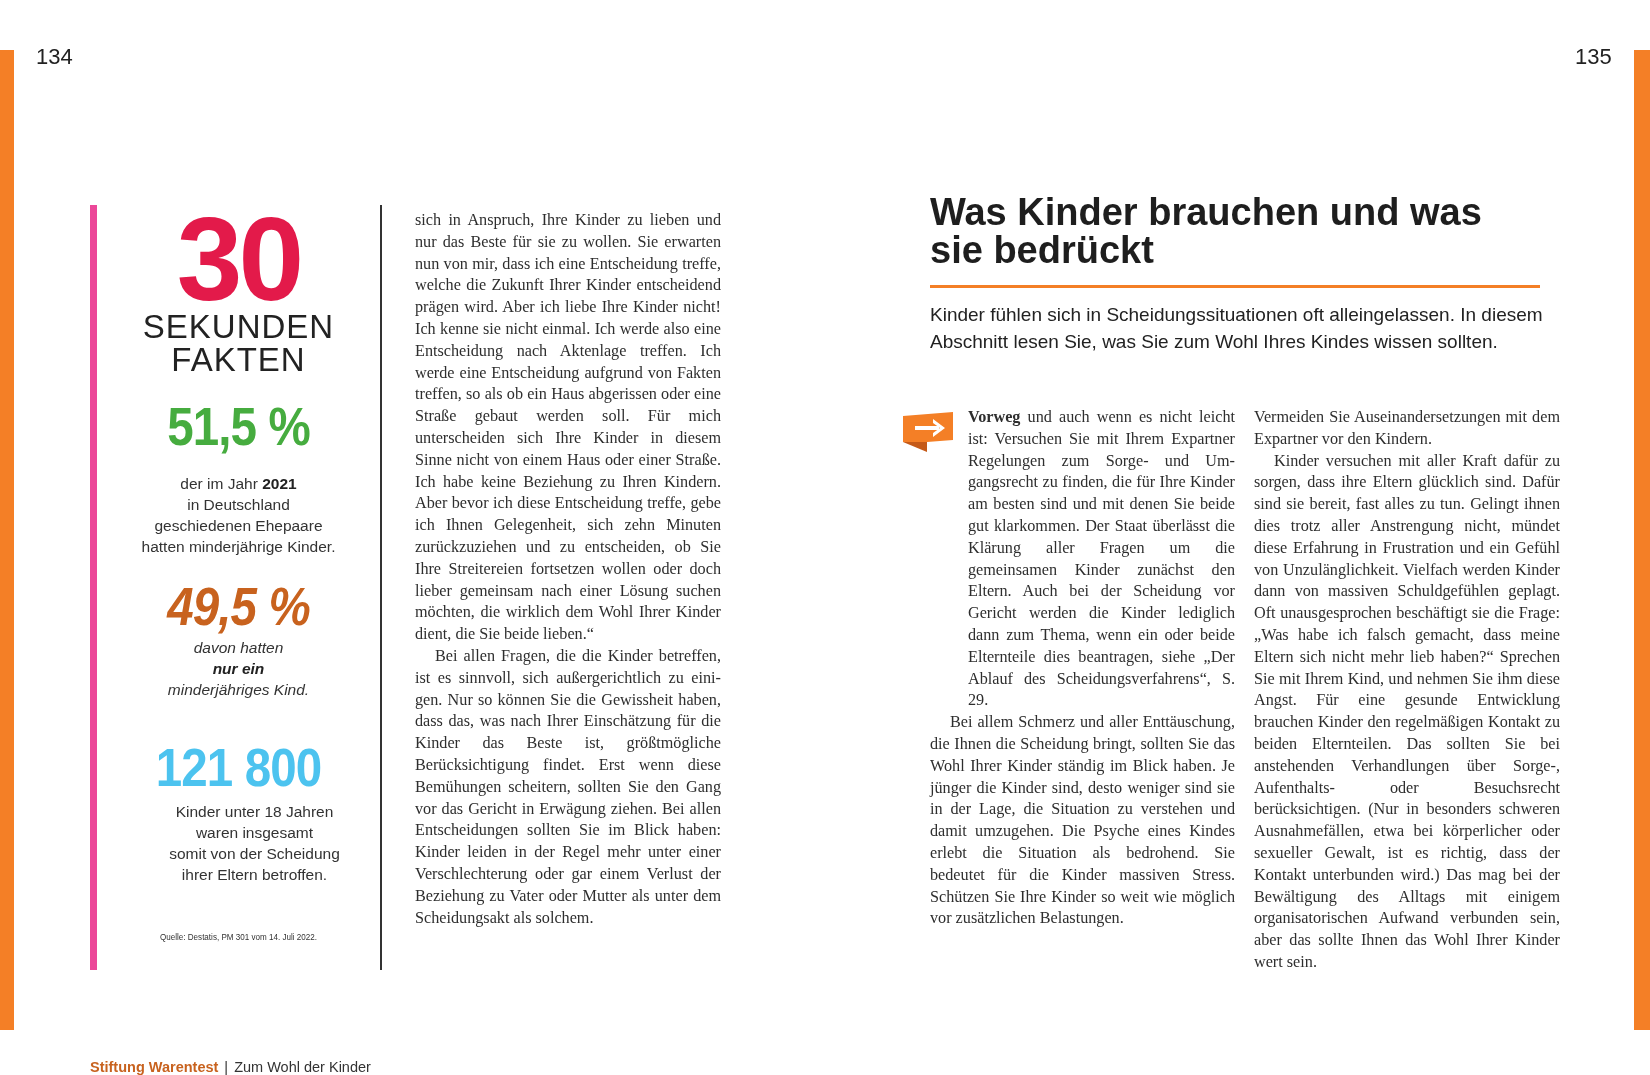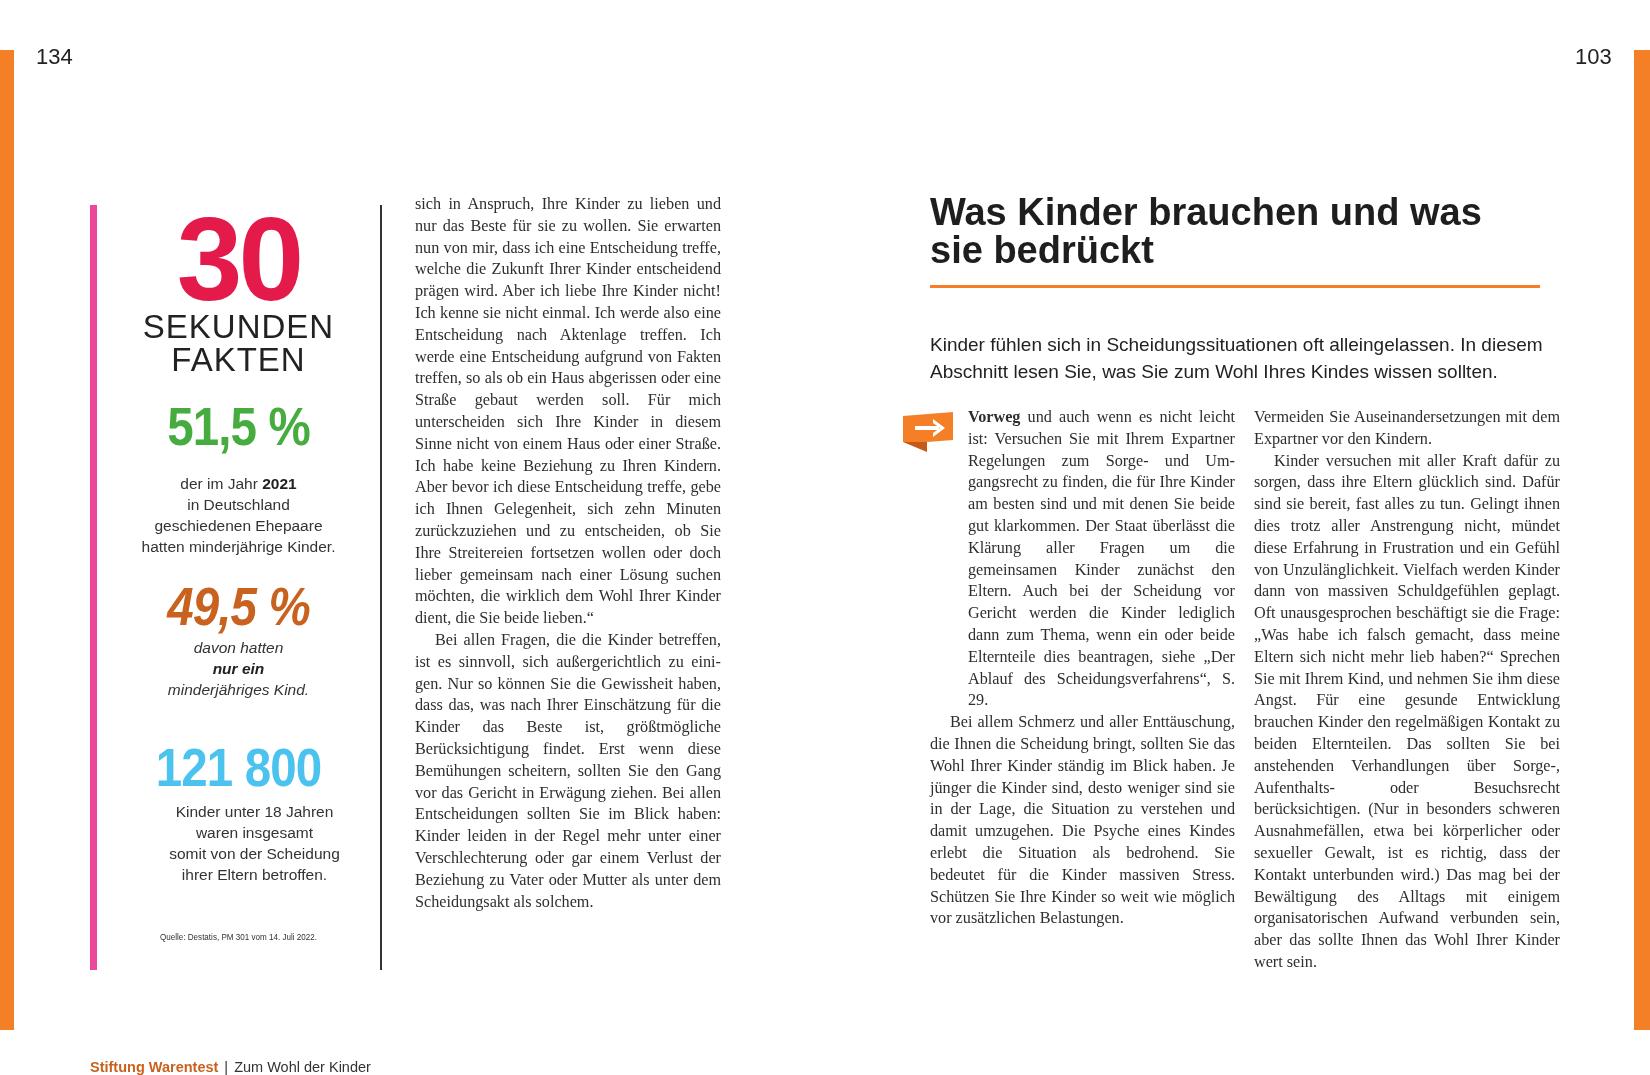--- a/index.html
+++ b/index.html
@@ -9,39 +9,39 @@
   .facts { position:absolute; left:90px; top:205px; width:283px; height:765px; border-left:7px solid #ec4899; border-right:2px solid #333; text-align:center; font-family:"Liberation Sans", sans-serif; }
   .big30 { font-family:"Liberation Sans", sans-serif; font-weight:bold; font-size:118px; color:#e31a4a; line-height:100px; margin-top:4px; letter-spacing:-4px; }
   .sek { font-size:33px; color:#222; line-height:31px; letter-spacing:1px; margin-top:2px; }
   .stat { font-weight:bold; font-size:54px; line-height:58px; letter-spacing:-1px; transform:scaleX(0.88); }
   .desc { font-size:15.5px; line-height:21px; color:#333; }
   .desc b { color:#222; }
   .source { font-size:9.5px; color:#333; transform:scaleX(0.85); margin-top:46px; }
   .serif { font-family:"Liberation Serif", serif; font-size:16.2px; line-height:21.8px; color:#2e2e2e; text-align:justify; hyphens:manual; }
   .serif p { margin:0; }
   .serif p.indent { text-indent:20px; }
-  .col-mid { position:absolute; left:415px; top:194px; width:306px; }
+  .col-mid { position:absolute; left:415px; top:210px; width:306px; }
   .heading { position:absolute; left:930px; top:193px; width:640px; font-family:"Liberation Sans", sans-serif; font-weight:bold; font-size:38px; line-height:38px; color:#1e1e1e; }
   .rule { position:absolute; left:930px; top:285px; width:610px; height:3px; background:#f47f26; }
   .intro { position:absolute; left:930px; top:302px; width:640px; font-family:"Liberation Sans", sans-serif; font-size:19px; line-height:26.5px; color:#222; }
   .col-r1 { position:absolute; left:930px; top:407px; width:305px; }
   .col-r2 { position:absolute; left:1254px; top:407px; width:306px; }
   .arrow-flag { position:absolute; left:903px; top:410px; width:52px; height:46px; }
   .footer { position:absolute; left:90px; top:1011px; font-family:"Liberation Sans", sans-serif; font-size:14.5px; color:#333;margin-top:48px; }
   .footer .brand { color:#c8621e; font-weight:bold; }
   .footer .sep { margin:0 6px; }
 </style>
 </head>
 <body>
 
 <div class="bar" style="left:0;top:50px;width:14px;height:980px;"></div>
 <div class="bar" style="left:1634px;top:50px;width:16px;height:980px;"></div>
 
 <div class="pagenum" style="left:36px;">134</div>
-<div class="pagenum" style="left:1575px;">103</div>
+<div class="pagenum" style="left:1575px;">135</div>
 
 <div class="facts">
   <div class="big30">30</div>
   <div class="sek">SEKUNDEN</div>
   <div class="sek">FAKTEN</div>
 
   <div style="margin-top:22px;">
     <div class="stat" style="color:#46ac3f;">51,5 %</div>
     <div class="desc" style="margin-top:18px;">
       <div><span>der im Jahr </span><b>2021</b></div>
@@ -73,21 +73,21 @@
   <div class="source">Quelle: Destatis, PM 301 vom 14. Juli 2022.</div>
 </div>
 
 <div class="col-mid serif">
   <p>sich in Anspruch, Ihre Kinder zu lieben und nur das Beste für sie zu wollen. Sie erwarten nun von mir, dass ich eine Entscheidung treffe, welche die Zukunft Ihrer Kinder ent­scheidend prägen wird. Aber ich liebe Ihre Kinder nicht! Ich kenne sie nicht einmal. Ich werde also eine Entscheidung nach Aktenla­ge treffen. Ich werde eine Entscheidung auf­grund von Fakten treffen, so als ob ein Haus abgerissen oder eine Straße gebaut werden soll. Für mich unterscheiden sich Ihre Kin­der in diesem Sinne nicht von einem Haus oder einer Straße. Ich habe keine Beziehung zu Ihren Kindern. Aber bevor ich diese Ent­scheidung treffe, gebe ich Ihnen Gelegen­heit, sich zehn Minuten zurückzuziehen und zu entscheiden, ob Sie Ihre Streitereien fortsetzen wollen oder doch lieber gemein­sam nach einer Lösung suchen möchten, die wirklich dem Wohl Ihrer Kinder dient, die Sie beide lieben.“</p>
   <p class="indent">Bei allen Fragen, die die Kinder betreffen, ist es sinnvoll, sich außergerichtlich zu eini­gen. Nur so können Sie die Gewissheit ha­ben, dass das, was nach Ihrer Einschätzung für die Kinder das Beste ist, größtmögliche Berücksichtigung findet. Erst wenn diese Bemühungen scheitern, sollten Sie den Gang vor das Gericht in Erwägung ziehen. Bei allen Entscheidungen sollten Sie im Blick haben: Kinder leiden in der Regel mehr unter einer Verschlechterung oder gar einem Verlust der Beziehung zu Vater oder Mutter als unter dem Scheidungsakt als solchem.</p>
 </div>
 
 <div class="heading" style="width:610px;">Was Kinder brauchen und was sie bedrückt</div>
 <div class="rule"></div>
-<div class="intro" style="width:620px;margin-top:30px;">Kinder fühlen sich in Scheidungssituationen oft alleingelassen. In diesem Abschnitt lesen Sie, was Sie zum Wohl Ihres Kindes wissen sollten.</div>
+<div class="intro" style="width:620px;">Kinder fühlen sich in Scheidungssituationen oft alleingelassen. In diesem Abschnitt lesen Sie, was Sie zum Wohl Ihres Kindes wissen sollten.</div>
 
 <svg class="arrow-flag" viewBox="0 0 52 46">
   <polygon points="0,6 50,2 50,30 24,32 0,32" fill="#f47f26"></polygon>
   <polygon points="0,32 24,32 24,42" fill="#c55a18"></polygon>
   <rect x="12" y="16" width="24" height="4" fill="#ffffff"></rect>
   <polygon points="30,9 42,18 30,27 30,23 37,18 30,13" fill="#ffffff"></polygon>
 </svg>
 
 <div class="col-r1 serif">
   <p style="padding-left:38px;text-indent:0;"><b>Vorweg</b><span> und auch wenn es nicht leicht ist: Versuchen Sie mit Ihrem Ex­partner Regelungen zum Sorge- und Um­gangsrecht zu finden, die für Ihre Kinder am besten sind und mit denen Sie beide gut klarkommen. Der Staat überlässt die Klä­rung aller Fragen um die gemeinsamen Kin­der zunächst den Eltern. Auch bei der Schei­dung vor Gericht werden die Kinder ledig­lich dann zum Thema, wenn ein oder beide Elternteile dies beantragen, siehe „Der Ab­lauf des Scheidungsverfahrens“, S. 29.</span></p>

